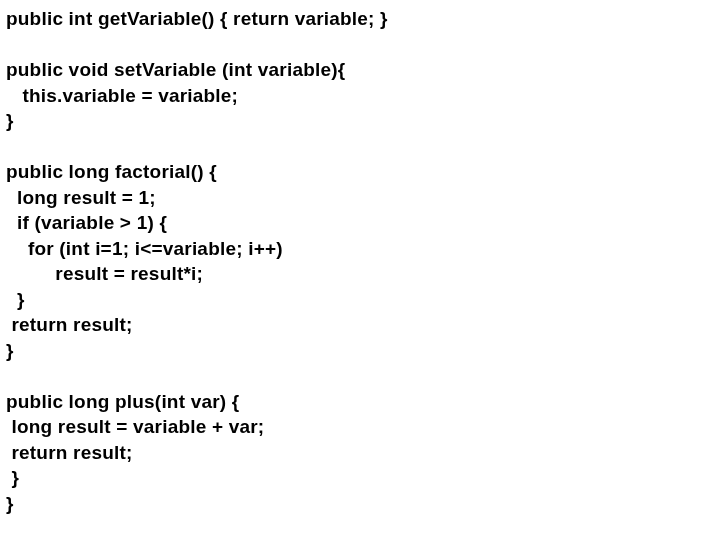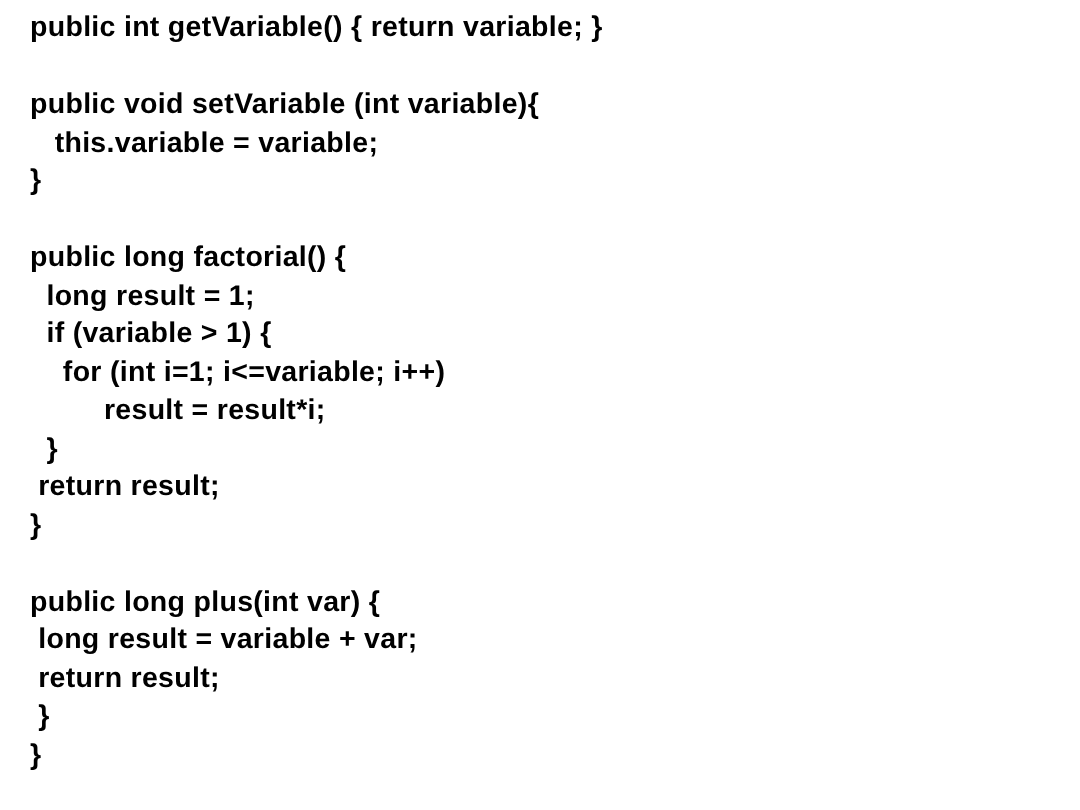--- a/index.html
+++ b/index.html
@@ -10,21 +10,21 @@
     background: #ffffff;
     overflow: hidden;
   }
   .code-block {
     font-family: Arial, Helvetica, sans-serif;
     font-weight: bold;
     font-size: 19px;
     line-height: 25.5px;
     color: #000000;
     white-space: pre;
-    padding: 6px 0 0 20px;
+    padding: 6px 0 0 6px;
     letter-spacing: 0.2px;
   }
 </style>
 </head>
 <body>
 
 <div class="code-block">public int getVariable() { return variable; }
 
 public void setVariable (int variable){
    this.variable = variable;

